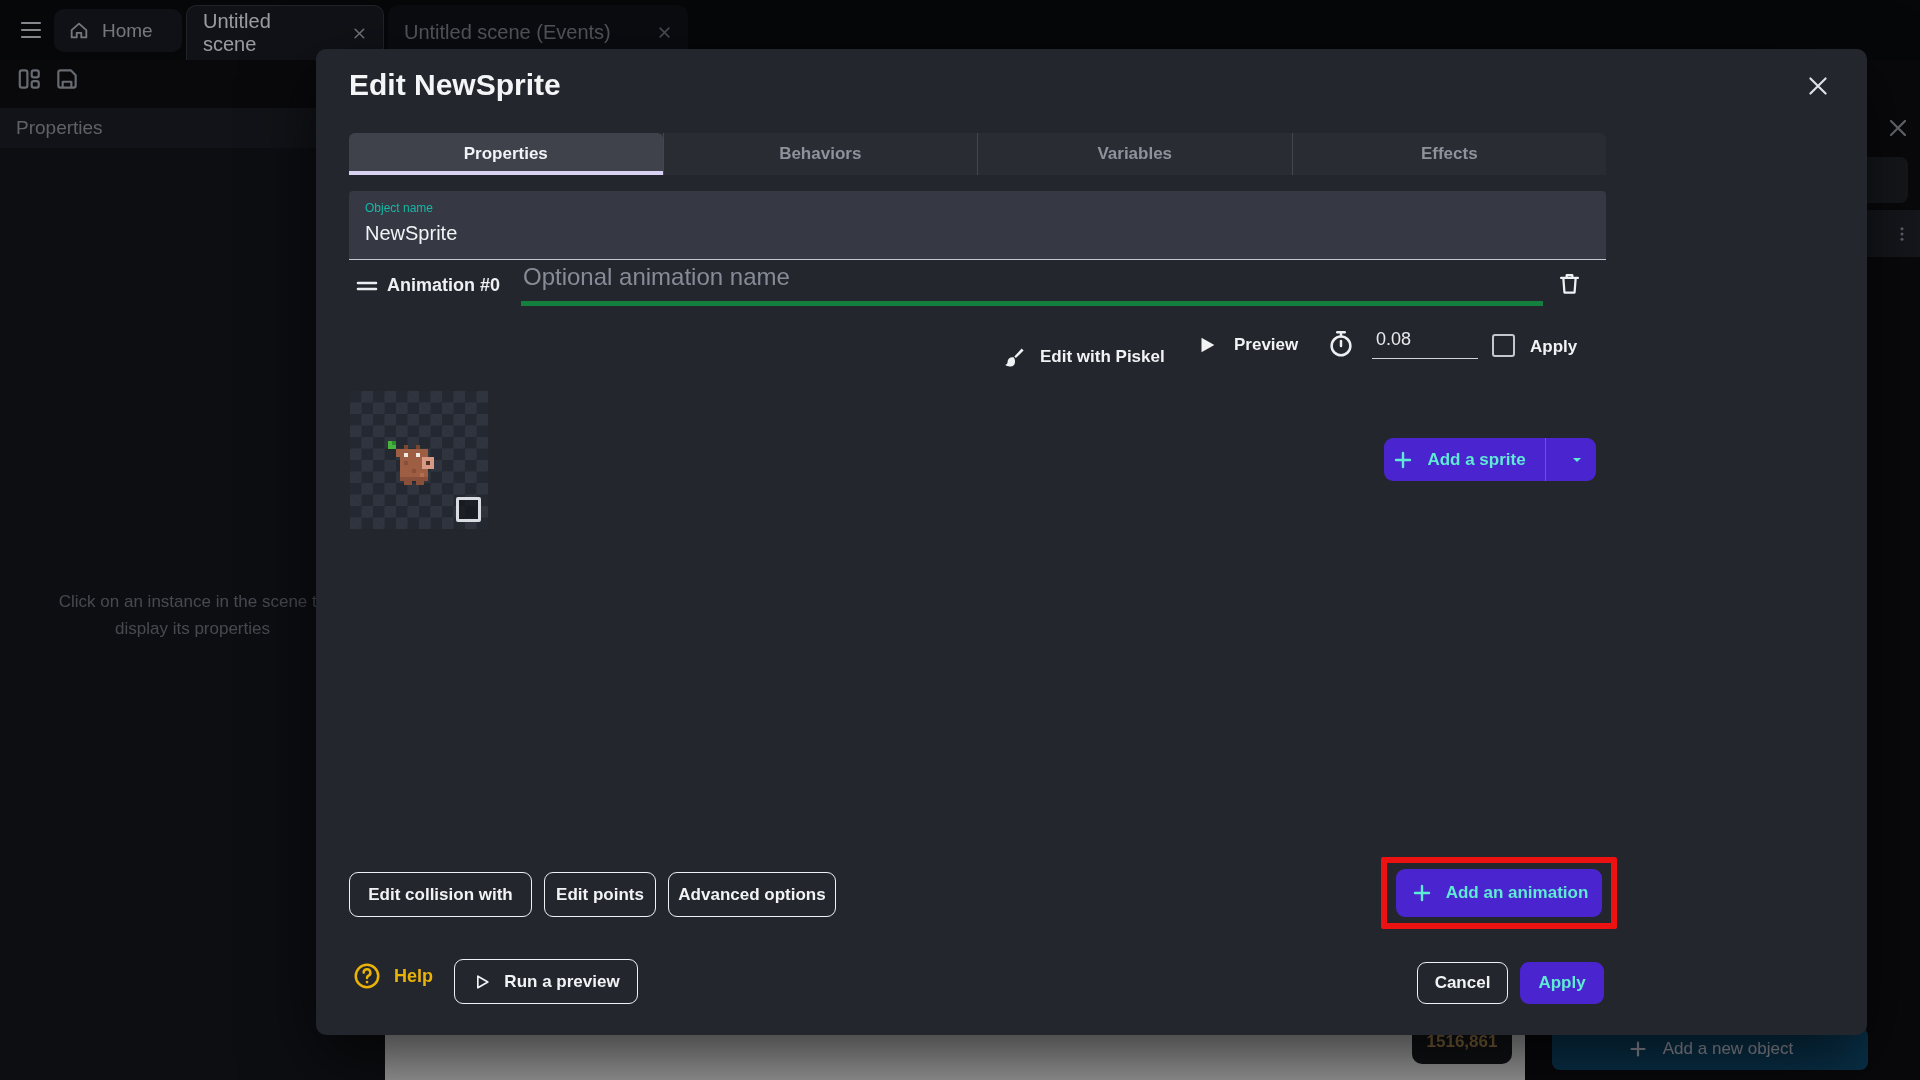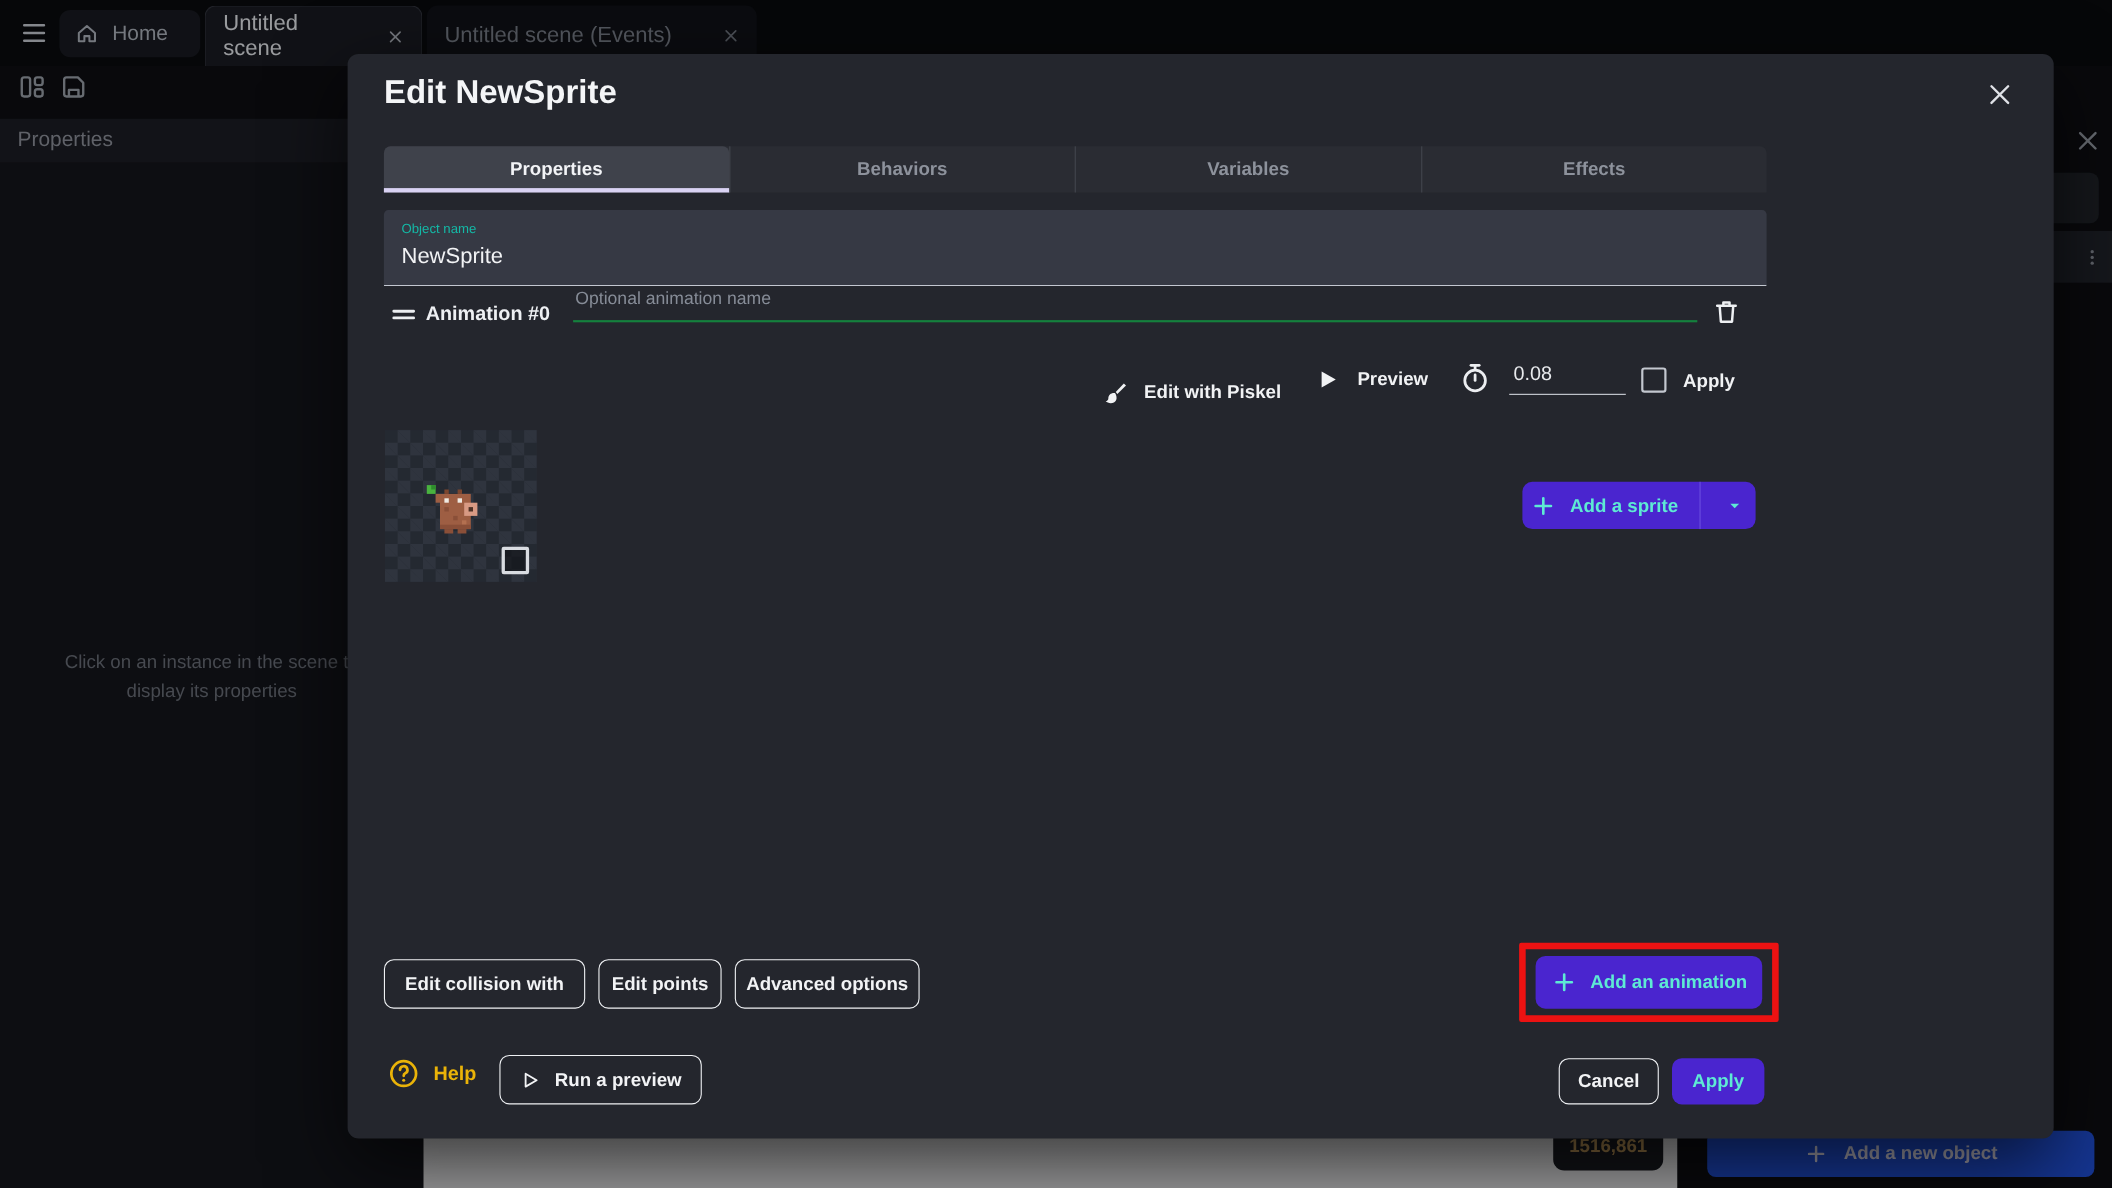--- a/index.html
+++ b/index.html
@@ -32,42 +32,42 @@
   .canvas { left:385px; top:148px; width:1140px; height:932px; background:linear-gradient(180deg,#b9b9b9,#efefef); }
   .coords-badge { left:1412px; top:1020px; width:100px; height:44px; background:#17191d; border-radius:10px; display:flex; align-items:center; justify-content:center; color:#c39a57; font-size:17px; font-weight:700; }
 
   
   .rp-bg { left:1525px; top:60px; width:395px; height:1020px; background:#0b0c0f; }
   .search-box { left:1596px; top:157px; width:312px; height:46px; background:#1d2025; border-radius:8px; display:flex; align-items:center; }
   .search-box input { width:100%; background:transparent; border:none; outline:none; color:#c7cbd2; font-size:20px; padding:0 16px; font-family:inherit; }
   .search-box input::placeholder { color:#545962; }
   .obj-row { left:1568px; top:210px; width:352px; height:47px; background:#1d2027; display:flex; align-items:center; }
   .obj-name { position:absolute; left:44px; color:#bcc1c9; font-size:17px; font-weight:700; }
-  .add-obj { left:1552px; top:1028px; width:352px; height:42px; background:#1d4ed8; border-radius:8px; display:flex; align-items:center; justify-content:center; gap:14px; color:#e6e3f2; font-size:17px; font-weight:700; border:none; cursor:pointer; font-family:inherit; }
+  .add-obj { left:1552px; top:1028px; width:316px; height:42px; background:#0c4a6e; border-radius:8px; display:flex; align-items:center; justify-content:center; gap:14px; color:#e6e3f2; font-size:17px; font-weight:400; border:none; cursor:pointer; font-family:inherit; }
 
   
   .scrim { left:0; top:0; width:1920px; height:1080px; background:rgba(6,7,10,0.34); z-index:5; }
 
   
   .dialog { left:316px; top:49px; width:1551px; height:986px; background:#24262d; border-radius:10px; z-index:10; box-shadow:0 24px 70px rgba(0,0,0,0.65); }
   .dlg-title { position:absolute; left:33px; top:19px; color:#f4f5f7; font-size:30px; font-weight:700; }
   .dlg-close { position:absolute; right:36px; top:24px; color:#dfe1e6; cursor:pointer; }
 
   .dtabs { position:absolute; left:33px; top:84px; width:1257px; height:42px; display:flex; background:#2a2c33; border-radius:6px 6px 0 0; }
   .dtab { flex:1; position:relative; display:flex; align-items:center; justify-content:center; color:#8d929c; font-size:17px; font-weight:700; border-left:1px solid #43464e; cursor:pointer; }
   .dtab:first-child { border-left:none; }
   .dtab.sel { background:#3f424b; color:#f2f3f6; border-radius:6px 6px 0 0; }
   .dtab.sel::after { content:""; position:absolute; left:0; right:0; bottom:0; height:4px; background:#d9d2f3; }
 
   .objname-block { position:absolute; left:33px; top:142px; width:1257px; height:69px; background:#363944; border-radius:4px 4px 0 0; border-bottom:1px solid #c3c7d0; padding:10px 16px; }
   .objname-label { color:#14b8a6; font-size:12px; }
   .objname-value { color:#f2f3f5; font-size:20px; margin-top:7px; }
 
   .anim-label { position:absolute; left:71px; top:226px; color:#eef0f3; font-size:18px; font-weight:700; }
-  .anim-name { position:absolute; left:205px; top:214px; width:1022px; background:transparent; border:none; border-bottom:2px solid #15803d; outline:none; color:#e8eaee; font-size:16px; padding:0 2px 10px 2px; font-family:inherit; }
+  .anim-name { position:absolute; left:205px; top:214px; width:1022px; background:transparent; border:none; border-bottom:5px solid #15803d; outline:none; color:#e8eaee; font-size:24px; padding:0 2px 10px 2px; font-family:inherit; }
   .anim-name::placeholder { color:#868c97; }
 
   .ctrl-label { color:#f1f2f4; font-size:17px; font-weight:700; }
   .time-input { position:absolute; left:1056px; top:280px; width:106px; background:transparent; border:none; border-bottom:1px solid #cfd3da; outline:none; color:#e8eaed; font-size:18px; padding:0 2px 8px 4px; font-family:inherit; }
   .checkbox { border:2px solid #c3c7cf; border-radius:3px; background:transparent; }
 
   .thumb { position:absolute; left:34px; top:342px; width:138px; height:138px; background-color:#242931;
     background-image:linear-gradient(45deg,#2f343e 25%,transparent 25%,transparent 75%,#2f343e 75%),linear-gradient(45deg,#2f343e 25%,transparent 25%,transparent 75%,#2f343e 75%);
     background-size:23px 23px; background-position:0 0,11.5px 11.5px; }
   .thumb-check { position:absolute; left:106px; top:106px; width:25px; height:25px; border:3px solid #d9dce1; border-radius:2px; background:rgba(18,20,25,0.65); }

